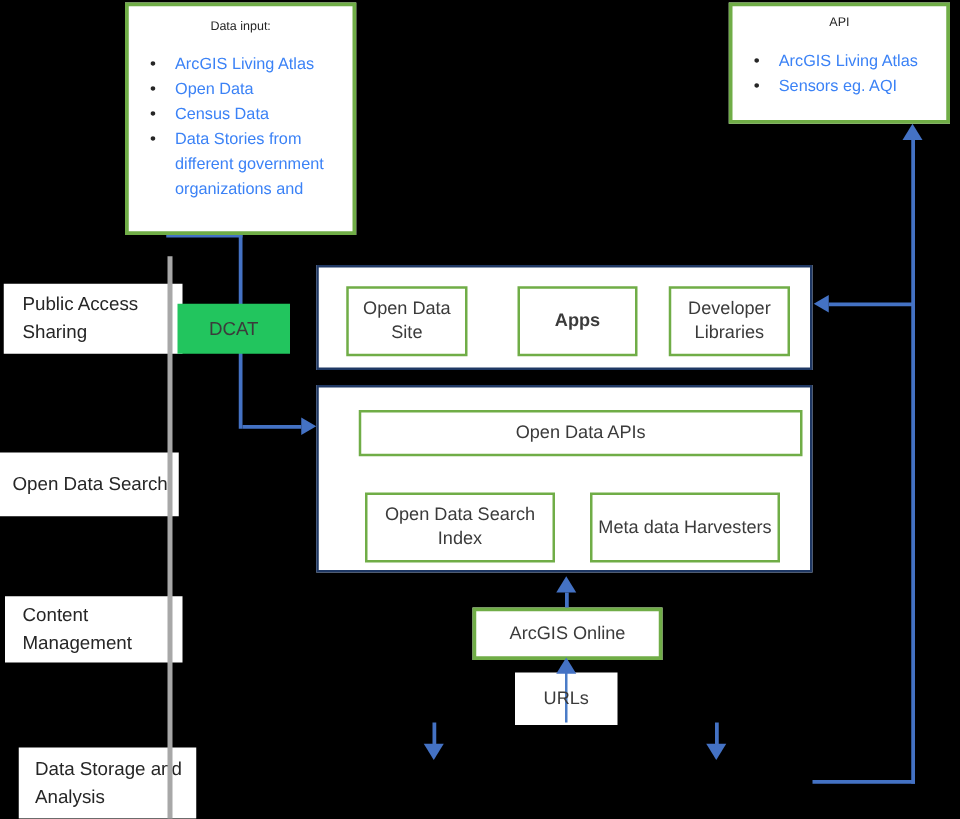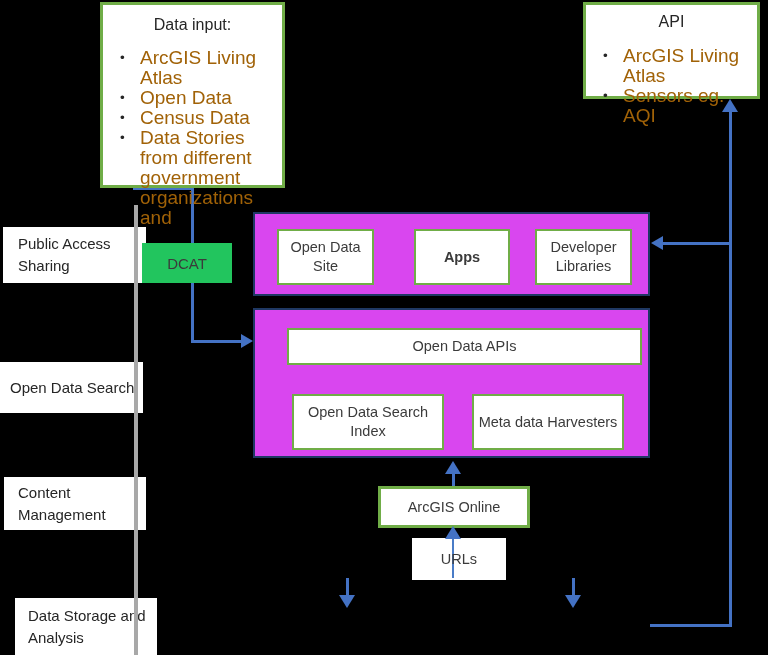--- a/index.html
+++ b/index.html
@@ -7,27 +7,27 @@
     position:relative;width:768px;height:655px;background:#000;
     font-family:"Liberation Sans", sans-serif;color:#333;overflow:hidden;
   }
   .abs{position:absolute;}
   
   .gbox{background:#fff;border:3px solid #70ad47;box-sizing:border-box;}
   .gbox-thin{background:#fff;border:2px solid #70ad47;box-sizing:border-box;}
   .center{display:flex;align-items:center;justify-content:center;text-align:center;}
   .boxlabel{font-size:14.5px;color:#3b3b3b;line-height:19px;}
   
-  .container{background:#d946ef;border:2px solid #1f3864;box-sizing:border-box;}
+  .container{background:#ffffff;border:2px solid #1f3864;box-sizing:border-box;}
   
-  .box-title{text-align:center;font-size:16px;color:#262626;padding-top:11px;margin-bottom:14px;}
+  .box-title{text-align:center;font-size:10px;color:#262626;padding-top:11px;margin-bottom:14px;}
   .bullet-list{position:relative;}
   .bullet-row{display:flex;margin:0;}
   .dot{width:37px;padding-left:17px;box-sizing:border-box;font-size:13.5px;line-height:20px;color:#262626;}
-  .bullet-text{width:122px;font-size:19px;line-height:20px;color:#a16207;}
+  .bullet-text{width:122px;font-size:13px;line-height:20px;color:#3b82f6;}
   
   .lane{background:#fff;color:#262626;font-size:15px;line-height:22px;box-sizing:border-box;}
   
   .line{background:#4472c4;}
   .thinline{background:#4a7cc7;}
   .grayline{background:#a8a8a8;}
   .tri{width:0;height:0;}
   .tri-up{border-left:8px solid transparent;border-right:8px solid transparent;border-bottom:13px solid #4472c4;}
   .tri-down{border-left:8px solid transparent;border-right:8px solid transparent;border-top:13px solid #4472c4;}
   .tri-left{border-top:7px solid transparent;border-bottom:7px solid transparent;border-right:12px solid #4472c4;}
@@ -114,21 +114,21 @@
     </div>
   </div>
 
   <div class="abs gbox center" style="left:378px;top:486px;width:152px;height:42px;">
     <span class="boxlabel">ArcGIS Online</span>
   </div>
 
   <div class="abs line" style="left:452px;top:474px;width:3px;height:12px;"></div>
   <div class="abs tri tri-up" style="left:445px;top:461px;"></div>
 
-  <div class="abs" style="left:412px;top:538px;width:94px;height:42px;background:#fff;">
+  <div class="abs" style="left:412px;top:538px;width:82px;height:42px;background:#fff;">
     <div class="abs thinline" style="left:40px;top:0;width:2px;height:40px;"></div>
     <div class="abs center" style="left:0;top:0;width:100%;height:100%;">
       <span class="boxlabel">URLs</span>
     </div>
   </div>
   <div class="abs tri tri-up" style="left:445px;top:526px;"></div>
 
 
   <div class="abs line" style="left:346px;top:578px;width:3px;height:19px;"></div>
   <div class="abs tri tri-down" style="left:339px;top:595px;"></div>

